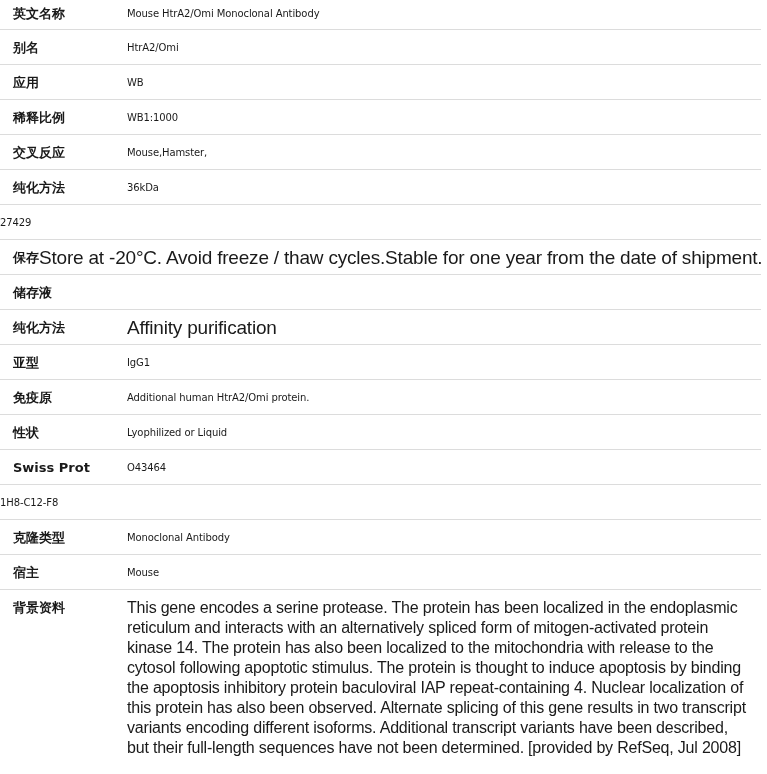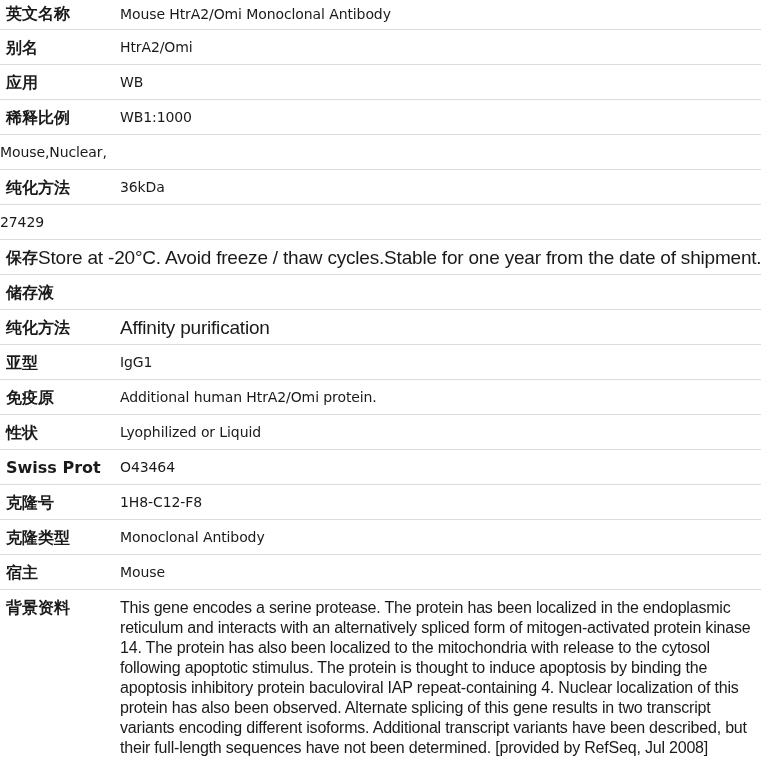--- a/index.html
+++ b/index.html
@@ -1,22 +1,22 @@
 <!DOCTYPE html>
 <html><head>
   <meta charset="utf-8">
   <style>
     html, body { margin: 0; padding: 0; background: #ffffff; }
     body { width: 767px; height: 774px; overflow: hidden; font-family: "DejaVu Sans", "Liberation Sans", sans-serif; color: #1a1a1a; }
     .spec-table { position: absolute; left: 0; top: 0; width: 761px; border-collapse: collapse; }
     .row { display: flex; height: 35px; border-bottom: 1px solid #dcdcdc; box-sizing: border-box; }
     .row:first-child { height: 30px; }
-    .label { width: 120px; padding-left: 6px; box-sizing: border-box; font-weight: bold; font-size: 16px; line-height: 35px; white-space: nowrap; }
+    .label { width: 120px; padding-left: 6px; box-sizing: border-box; font-weight: bold; font-size: 13px; line-height: 35px; white-space: nowrap; margin-left: 7px; }
     .row:first-child .label, .row:first-child .value { line-height: 28px; }
-    .value { flex: 1; font-size: 14px; line-height: 35px; white-space: nowrap; letter-spacing: -0.1px; }
+    .value { flex: 1; font-size: 10px; line-height: 35px; white-space: nowrap; letter-spacing: -0.1px; }
     .value.condensed { font-family: "Liberation Sans", sans-serif; font-size: 19px; letter-spacing: -0.2px; }
     .row.bg { height: auto; border-bottom: none; }
     .row.bg .label { line-height: 20px; padding-top: 8px; }
     .row.bg .value { white-space: normal; font-family: "Liberation Sans", sans-serif; font-size: 16px; line-height: 20px; padding-top: 8px; padding-right: 8px; letter-spacing: -0.2px; }
   </style>
 </head>
 <body>
 
 <div class="spec-table">
   <div class="row">
@@ -29,21 +29,22 @@
   </div>
   <div class="row">
     <div class="label">应用</div>
     <div class="value">WB</div>
   </div>
   <div class="row">
     <div class="label">稀释比例</div>
     <div class="value">WB1:1000</div>
   </div>
   <div class="row">
-    <div class="value">Mouse,Nuclear,</div>
+    <div class="label">交叉反应</div>
+    <div class="value">Mouse,Hamster,</div>
   </div>
   <div class="row">
     <div class="label">纯化方法</div>
     <div class="value">36kDa</div>
   </div>
   <div class="row">
     <div class="value">27429</div>
   </div>
   <div class="row">
     <div class="label">保存</div>
@@ -66,21 +67,20 @@
   </div>
   <div class="row">
     <div class="label">性状</div>
     <div class="value">Lyophilized or Liquid</div>
   </div>
   <div class="row">
     <div class="label">Swiss Prot</div>
     <div class="value">O43464</div>
   </div>
   <div class="row">
-    <div class="label">克隆号</div>
     <div class="value">1H8-C12-F8</div>
   </div>
   <div class="row">
     <div class="label">克隆类型</div>
     <div class="value">Monoclonal Antibody</div>
   </div>
   <div class="row">
     <div class="label">宿主</div>
     <div class="value">Mouse</div>
   </div>

